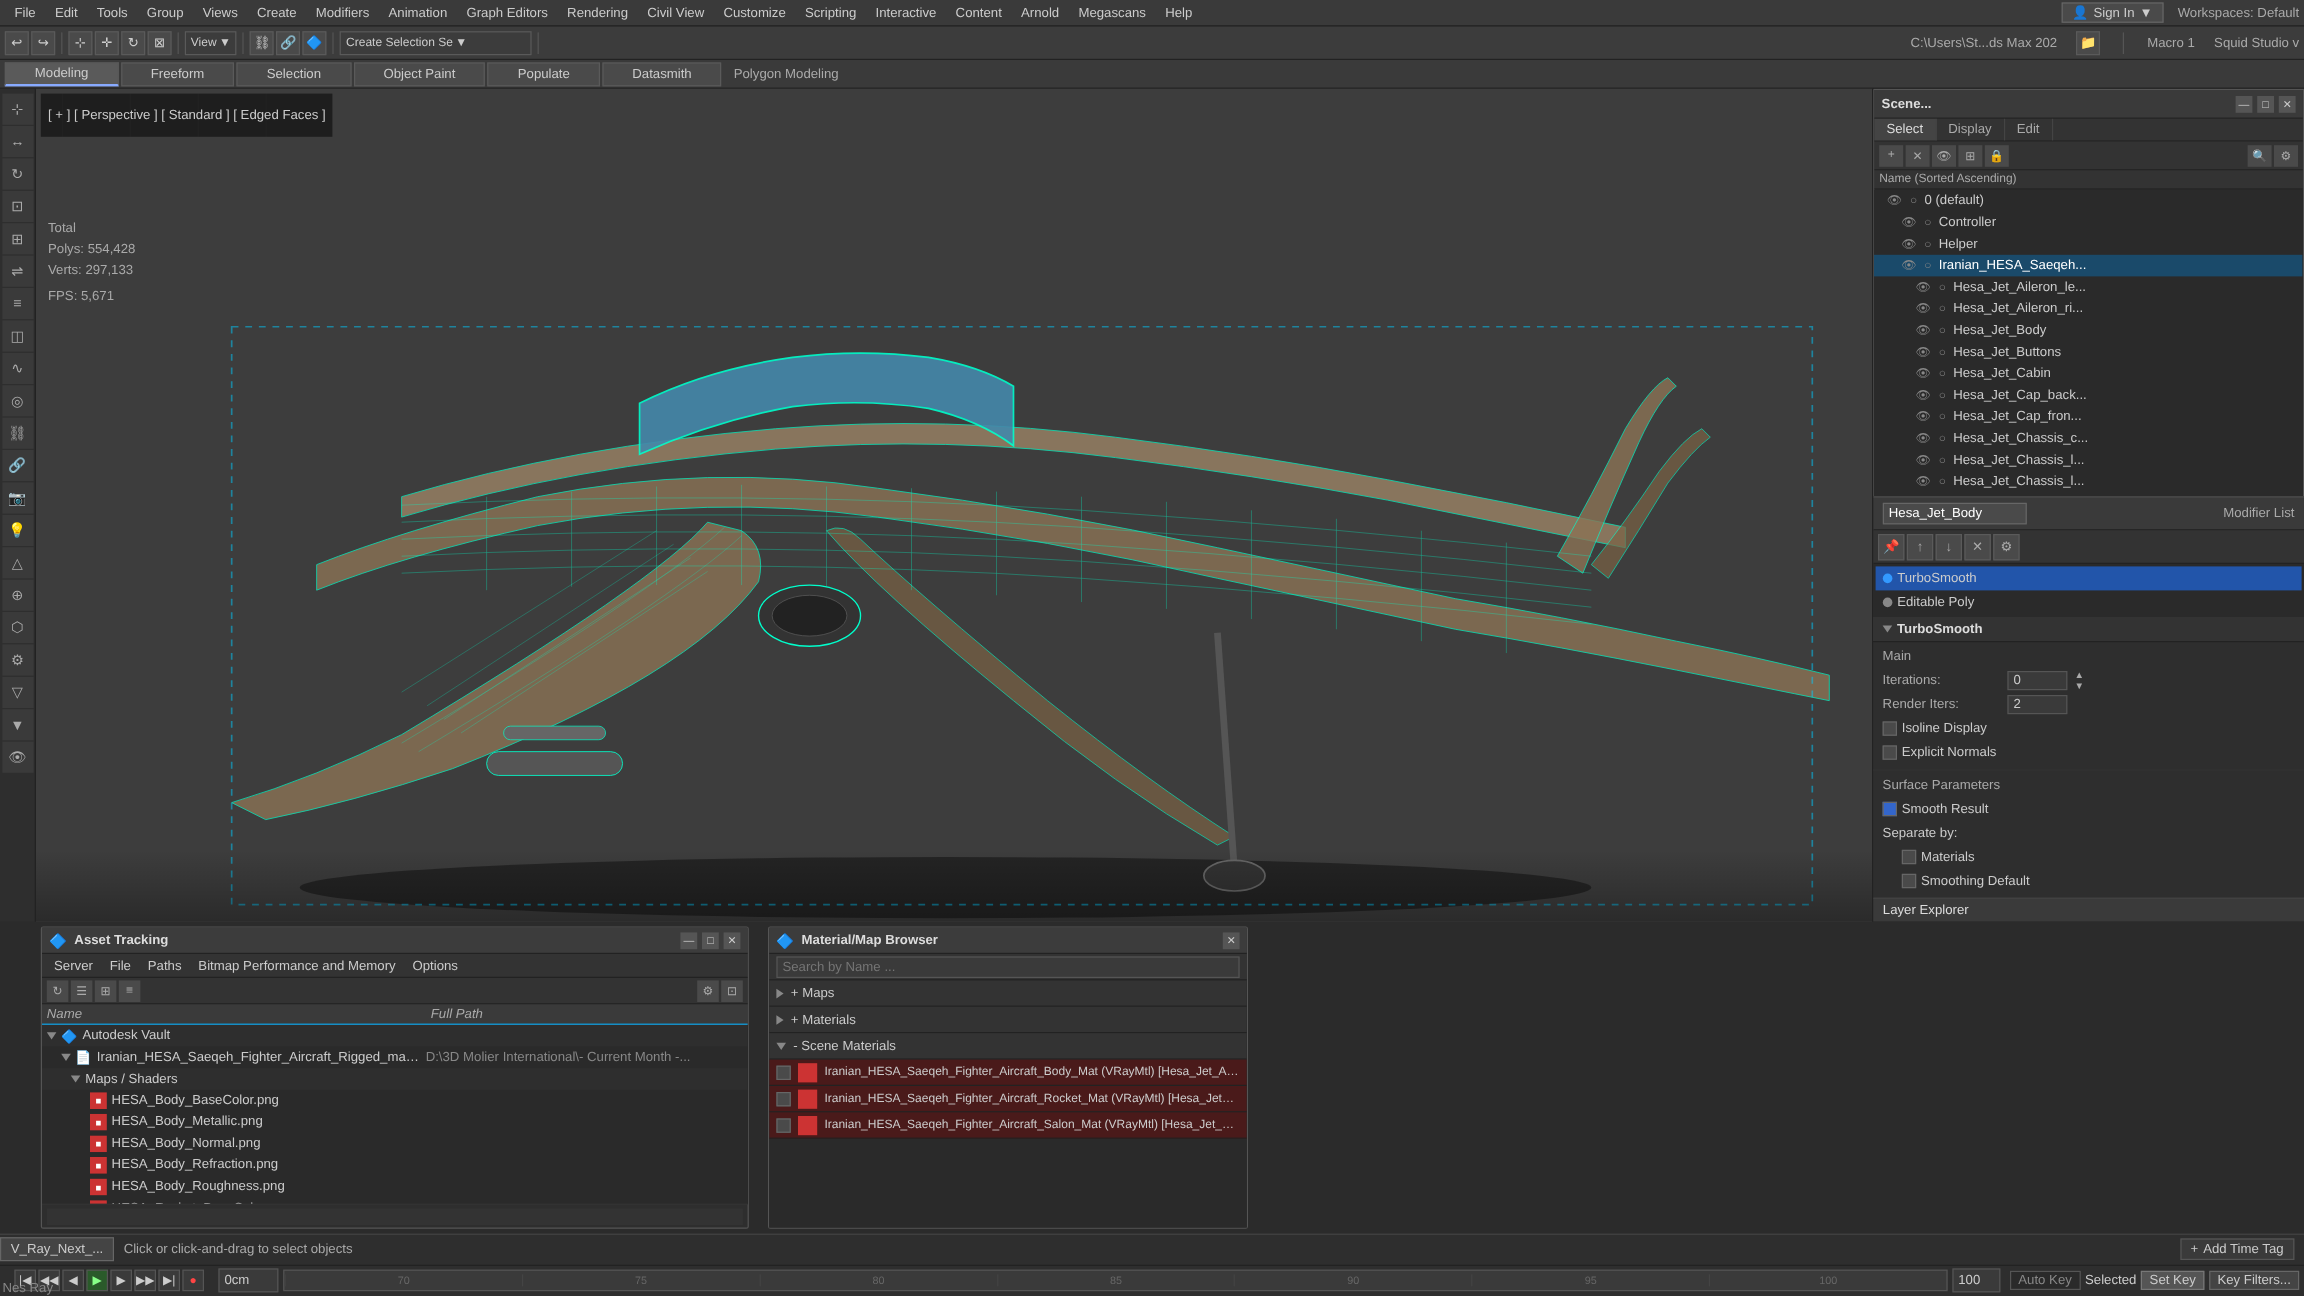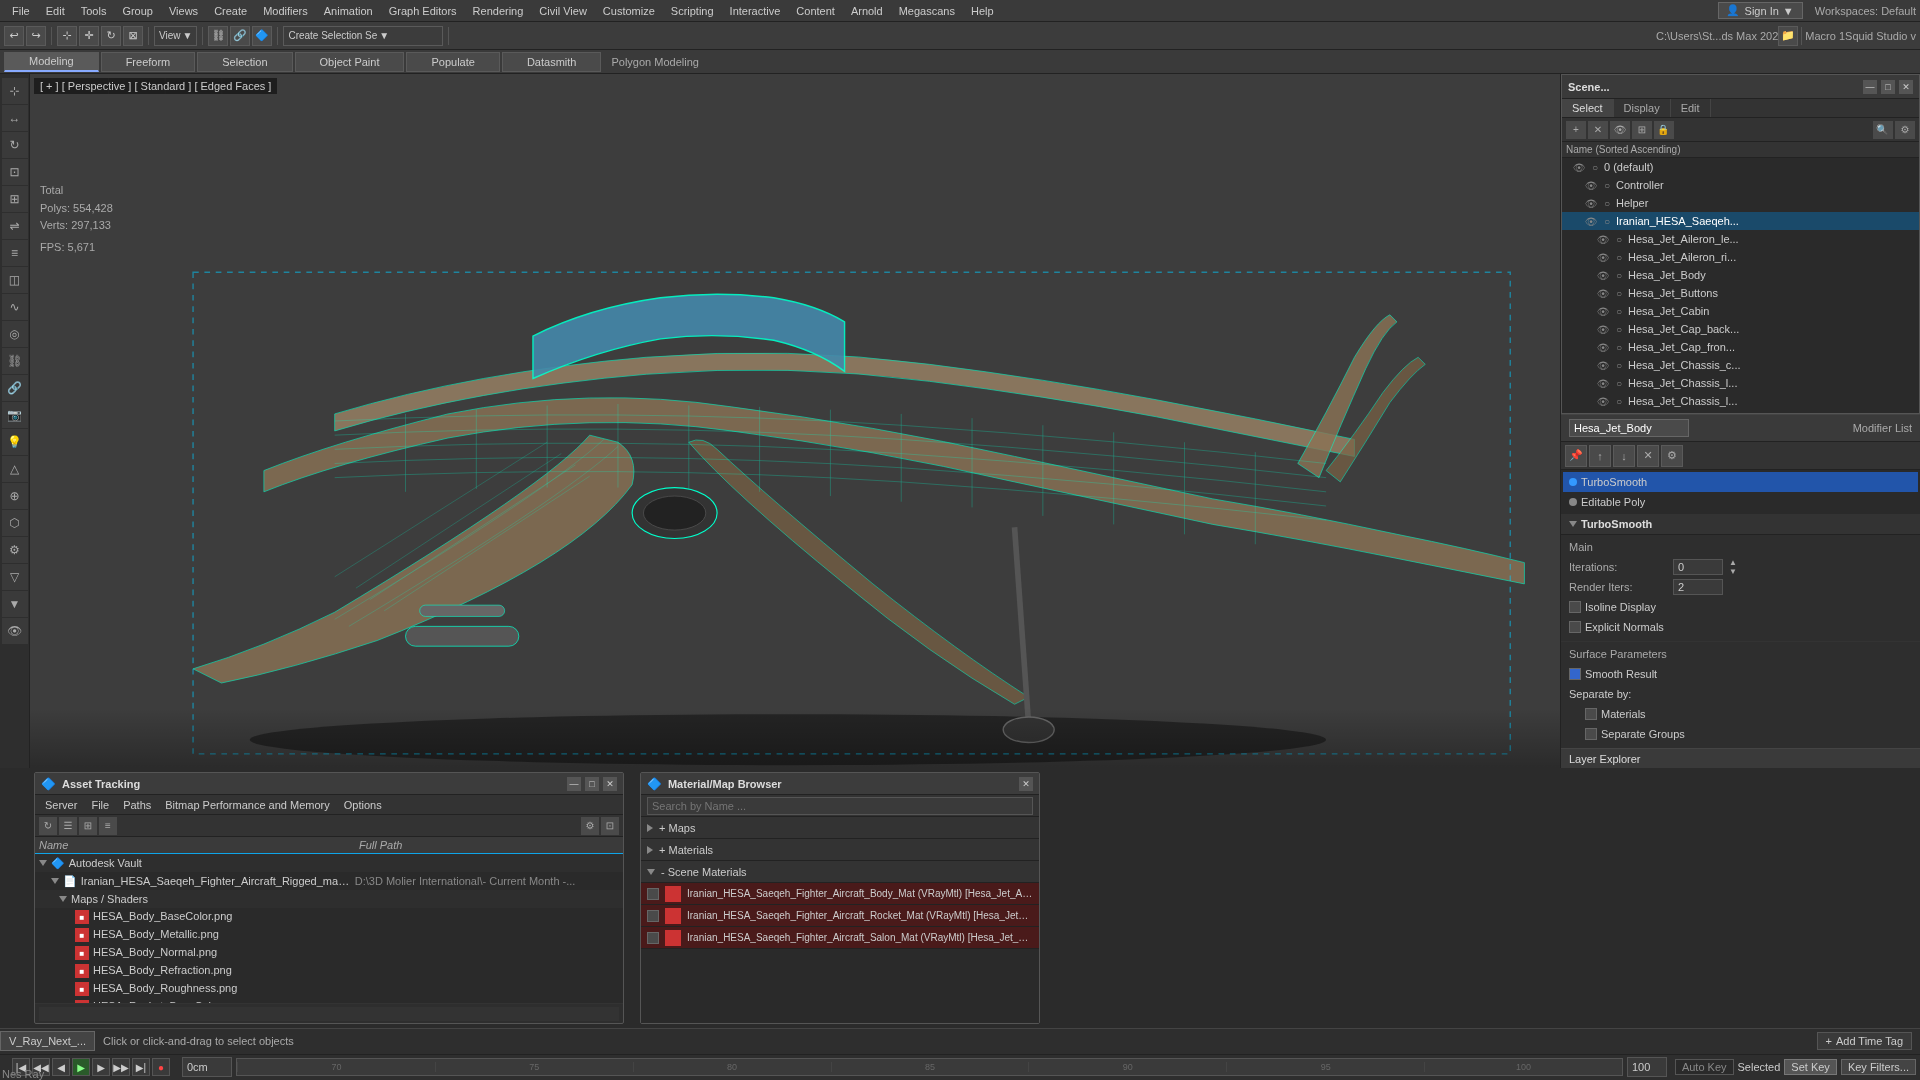--- a/index.html
+++ b/index.html
@@ -139,21 +139,21 @@
       background: #3d3d3d;
       position: relative;
       overflow: hidden;
     }
     .viewport-label {
       position: absolute;
       top: 4px; left: 4px;
       color: #ccc;
       font-size: 11px;
       background: rgba(0,0,0,0.5);
-      padding: 2px 6px;
+      padding: 12px 6px;
     }
     .viewport-stats {
       position: absolute;
       top: 4px; left: 10px;
       color: #aaa;
       font-size: 11px;
       line-height: 1.6;
     }
 
     
@@ -736,21 +736,21 @@
   <div class="toolbar-sep"></div>
   <div class="toolbar-icon">⛓</div>
   <div class="toolbar-icon">🔗</div>
   <div class="toolbar-icon">🔷</div>
   <div class="toolbar-sep"></div>
   <div class="toolbar-dropdown" style="width:160px;">
     <span>Create Selection Se</span>
     <span>▼</span>
   </div>
   <div class="toolbar-sep"></div>
-  <div style="margin-left:auto; display:flex; align-items:center; gap:0;">
+  <div style="margin-left:auto; display:flex; align-items:center; gap:16px;">
     <span style="color:#aaa; font-size:11px;">C:\Users\St...ds Max 202</span>
     <div class="toolbar-icon">📁</div>
     <div class="toolbar-sep"></div>
     <span style="color:#aaa; font-size:11px;">Macro 1</span>
     <span style="color:#aaa; font-size:11px;">Squid Studio v</span>
   </div>
 </div>
 
 <div class="modeling-bar">
   <div class="model-tab active">Modeling</div>
@@ -1051,21 +1051,21 @@
           </div>
           <div class="modifier-row">
             <span>Separate by:</span>
           </div>
           <div class="modifier-row" style="padding-left:16px;">
             <div class="checkbox"></div>
             <span>Materials</span>
           </div>
           <div class="modifier-row" style="padding-left:16px;">
             <div class="checkbox"></div>
-            <span>Separate Groups</span>
+            <span>Smoothing Default</span>
           </div>
         </div>
 
       </div>
     </div>
 
     <div style="height:20px; background:#3a3a3a; border-top:1px solid #444; display:flex; align-items:center; padding:0 8px;">
       <span style="font-size:11px; color:#ddd;">Layer Explorer</span>
     </div>
   </div>

